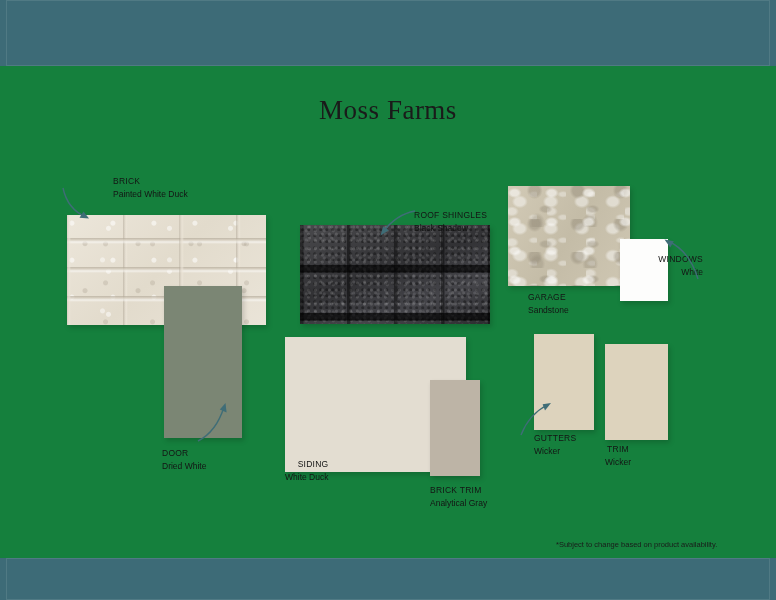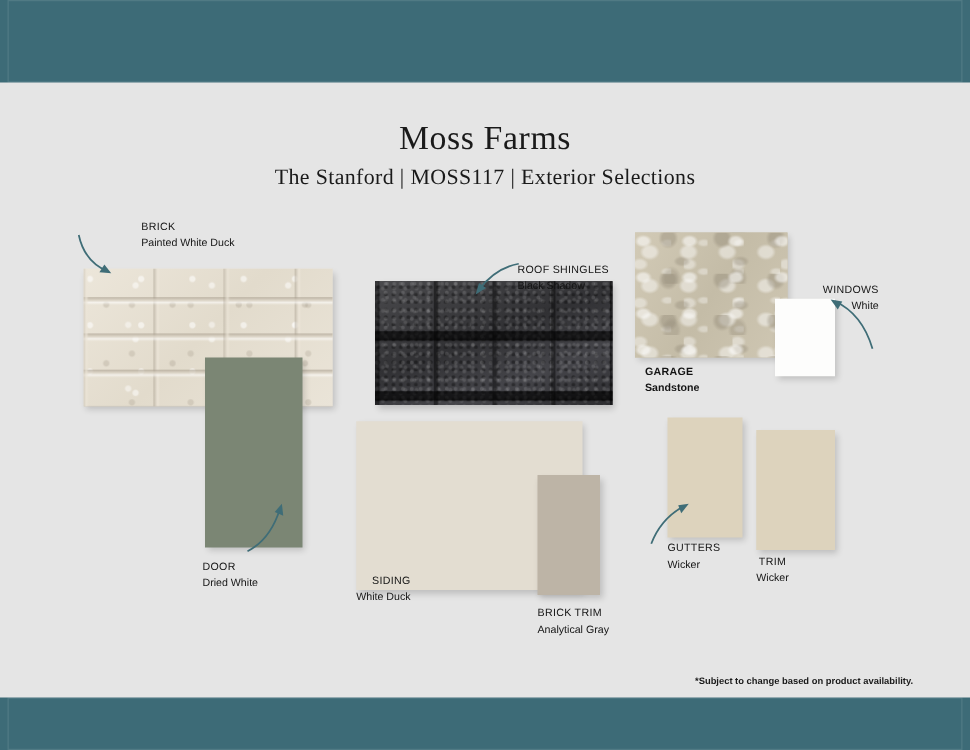--- a/index.html
+++ b/index.html
@@ -13,21 +13,21 @@
     font-family: "Liberation Sans", sans-serif;
     overflow: hidden;
     position: relative;
   }
 
   #board {
     position: absolute;
     left: 0; top: 0;
     width: 776px;
     height: 600px;
-    background: #e5e5e5;
+    background: #15803d;
   }
 
   
   .band {
     position: absolute;
     left: 0;
     width: 776px;
     background: #3d6b77;
   }
   .band-top { top: 0; height: 66px; }
@@ -216,21 +216,21 @@
   .label {
     position: absolute;
     font-family: "Liberation Sans", sans-serif;
     font-size: 8.5px;
     color: #141414;
     line-height: 1.55;
     white-space: nowrap;
   }
   .label .l-cat  { display: block; letter-spacing: 0.25px; }
   .label .l-name { display: block; }
-  .label.ralign { text-align: right; }
+  .label.ralign { text-align: right; margin-top: 28px; }
 
   
   .arrow {
     position: absolute;
     overflow: visible;
     pointer-events: none;
   }
   .arrow path, .arrow polygon { fill: none; stroke: #3f6d77; stroke-width: 1.4; }
   .arrow polygon { fill: #3f6d77; stroke: none; }
 
@@ -250,21 +250,20 @@
 
   <div class="band band-top">
     <div class="band-inner-line"></div>
   </div>
   <div class="band band-bottom">
     <div class="band-inner-line"></div>
   </div>
 
   <div class="title-block">
     <div class="title-main">Moss Farms</div>
-    <div class="title-sub">The Stanford  |  MOSS117  |  Exterior Selections</div>
   </div>
 
   <div class="swatch brick" style="left:67px; top:215px; width:199px; height:110px;"></div>
 
   <div class="swatch shingles" style="left:300px; top:225px; width:190px; height:99px;"></div>
 
   <div class="swatch stucco" style="left:508px; top:186px; width:122px; height:100px;"></div>
 
   <div class="swatch chip-white" style="left:620px; top:239px; width:48px; height:62px;"></div>
 
@@ -281,21 +280,21 @@
   <div class="label" style="left:80px; top:175px;margin-left:33px;">
     <span class="l-cat">BRICK</span>
     <span class="l-name">Painted White Duck</span>
   </div>
 
   <div class="label" style="left:414px; top:209px;">
     <span class="l-cat">ROOF SHINGLES</span>
     <span class="l-name">Black Shadow</span>
   </div>
 
-  <div class="label" style="left:516px; top:291px;font-weight:bold;">
+  <div class="label" style="left:528px; top:291px;">
     <span class="l-cat">GARAGE</span>
     <span class="l-name">Sandstone</span>
   </div>
 
   <div class="label ralign" style="left:627px; top:225px; width:76px;">
     <span class="l-cat">WINDOWS</span>
     <span class="l-name">White</span>
   </div>
 
   <div class="label" style="left:162px; top:447px;">
@@ -341,15 +340,15 @@
   <svg class="arrow" style="left:196px; top:398px; width:36px; height:44px;" viewBox="0 0 36 44">
     <path d="M2,43 C12,38 22,28 28,9"></path>
     <polygon points="29.5,5 30.6,14.5 23.8,11.5"></polygon>
   </svg>
 
   <svg class="arrow" style="left:520px; top:398px; width:36px; height:38px;" viewBox="0 0 36 38">
     <path d="M1,37 C6,24 14,14 27,7"></path>
     <polygon points="31,5 25,12.6 22.6,6.2"></polygon>
   </svg>
 
-  <div class="footnote" style="left:556px; top:540px;font-weight:bold;">*Subject to change based on product availability.</div>
+  <div class="footnote" style="left:556px; top:540px;">*Subject to change based on product availability.</div>
 
 </div>
 
 </body></html>

